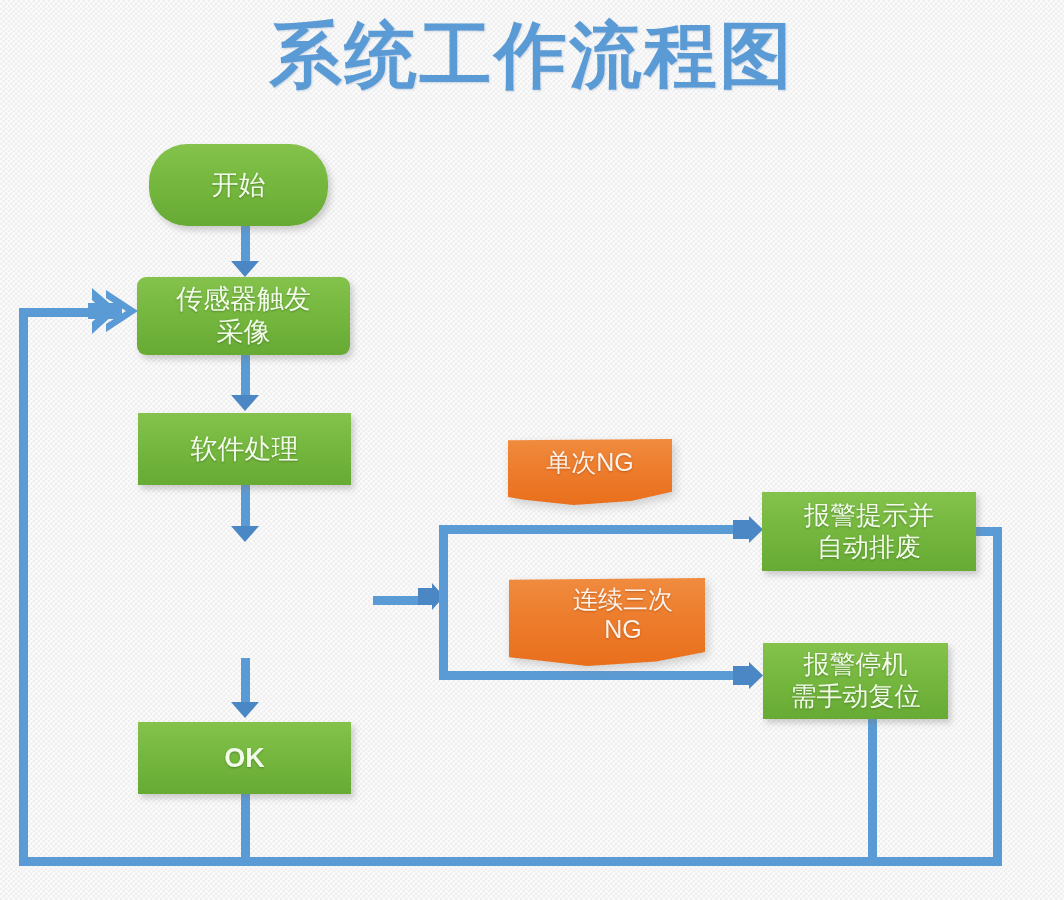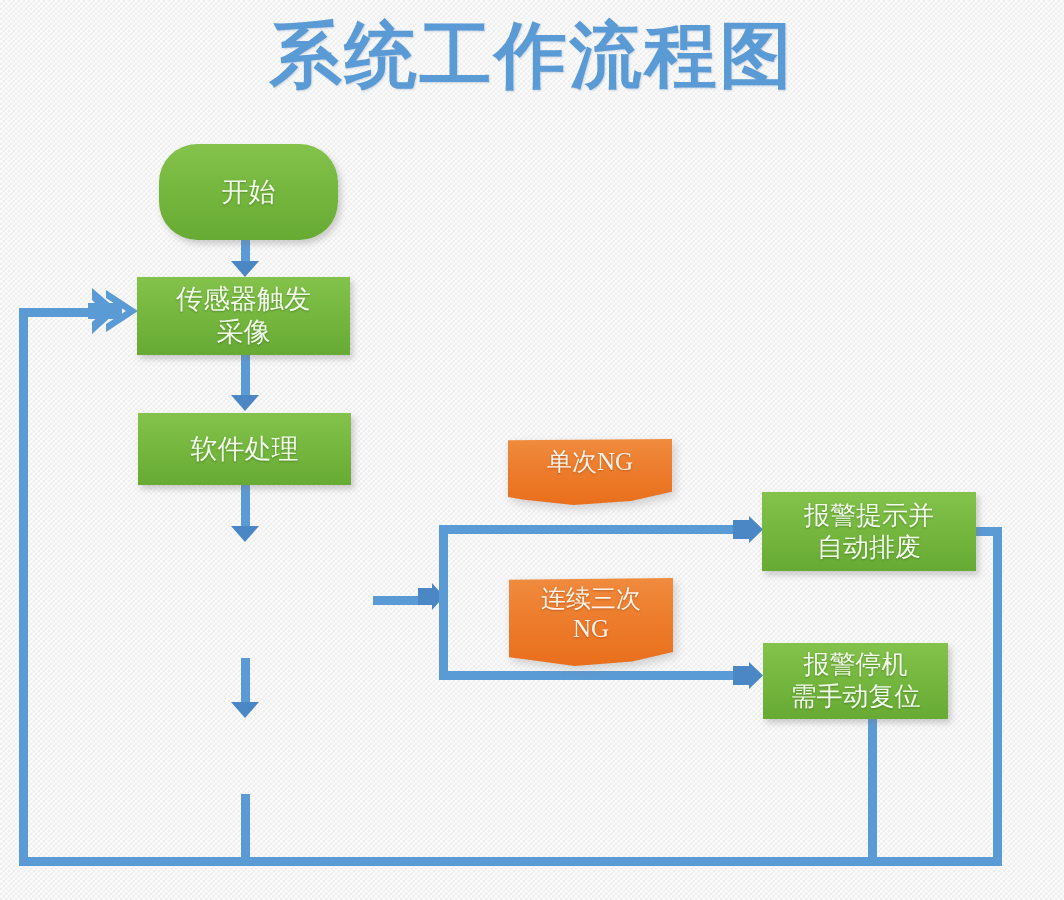--- a/index.html
+++ b/index.html
@@ -62,27 +62,28 @@
   }
   .node-label {
     display: block;
     width: 100%;
     padding: 0 6px;
     white-space: pre-line;
   }
 
   
   #node-start {
-    left: 159px;  top: 144px;  width: 179px;  height: 96px;
+    left: 149px;  top: 144px;  width: 179px;  height: 82px;
     border-radius: 38px;
     font-size: 27px;
   }
   #node-sensor {
     left: 137px;  top: 277px;  width: 213px;  height: 78px;
     font-size: 27px;
+    border-radius: 9px;
   }
   #node-software {
     left: 138px;  top: 413px;  width: 213px;  height: 72px;
     font-size: 27px;
   }
   #node-ok {
     left: 138px;  top: 722px;  width: 213px;  height: 72px;
     font-size: 27px;
     font-family: "Liberation Sans", sans-serif;
     font-weight: bold;
@@ -118,21 +119,21 @@
   }
 
   
   .banner {
     position: absolute;
     display: flex;
     align-items: flex-start;
     justify-content: center;
     text-align: center;
     color: #FDF3EA;
-    font-family: Liberation Serif, serif;
+    font-family: Liberation Sans, sans-serif;
     line-height: 1.2;
     text-shadow: 0 1px 2px rgba(150,60,10,0.5);
     filter: drop-shadow(3px 4px 5px rgba(130,130,130,0.35));
   }
   .banner .banner-bg {
     position: absolute;
     left: 0; top: 0; width: 100%; height: 100%;
     background: linear-gradient(180deg, #F08B3E 0%, #ED7D2D 45%, #E96F1C 100%);
   }
   .banner .banner-label {
@@ -146,20 +147,21 @@
     font-size: 25px;
   }
   #banner-single-ng .banner-bg {
     clip-path: polygon(0% 2%, 100% 0%, 100% 80%, 75% 94%, 40% 100%, 10% 92%, 0% 88%);
   }
   #banner-single-ng .banner-label { padding-top: 8px; }
 
   #banner-triple-ng {
     left: 509px;  top: 578px;  width: 164px;  height: 88px;
     font-size: 25px;
+    padding-left: 32px;
   }
   #banner-triple-ng .banner-bg {
     clip-path: polygon(0% 2%, 100% 0%, 100% 84%, 75% 95%, 40% 100%, 12% 93%, 0% 90%);
   }
   #banner-triple-ng .banner-label { padding-top: 6px; }
 
   
   .conn {
     position: absolute;
     background-color: #5B9BD5;
@@ -238,20 +240,23 @@
   <div class="node green" id="node-sensor">
     <span class="node-label">传感器触发
 采像</span>
   </div>
 
   <div class="node green" id="node-software">
     <span class="node-label">软件处理</span>
   </div>
 
 
+  <div class="node green" id="node-ok">
+    <span class="node-label">OK</span>
+  </div>
 
   <div class="node green" id="node-alarm-auto">
     <span class="node-label">报警提示并
 自动排废</span>
   </div>
 
   <div class="node green" id="node-alarm-stop">
     <span class="node-label">报警停机
 需手动复位</span>
   </div>

